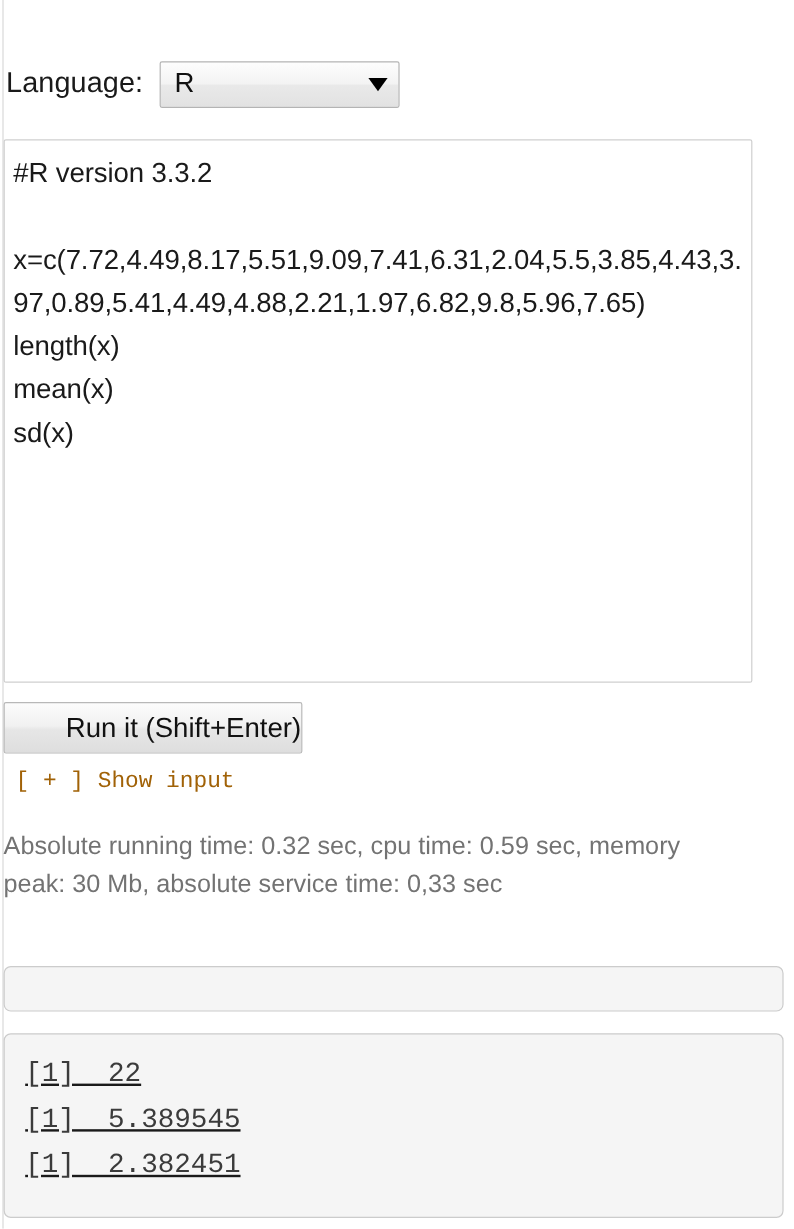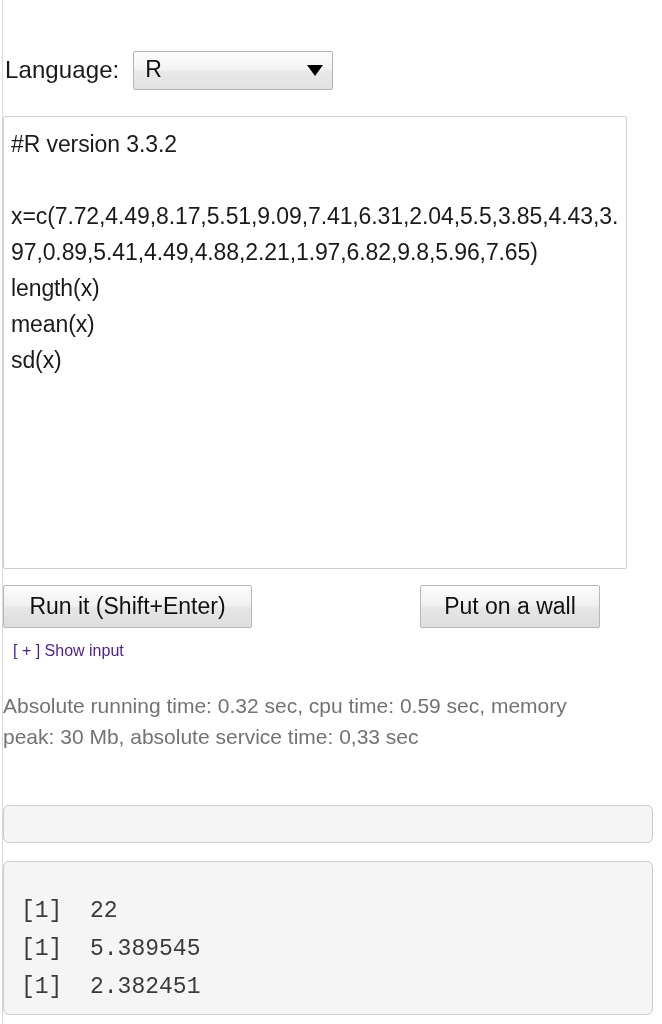--- a/index.html
+++ b/index.html
@@ -118,39 +118,40 @@
     top: 0;
     height: 43px;
     box-sizing: border-box;
     border: 1px solid #b8b8b8;
     border-radius: 2px;
     background: linear-gradient(180deg, #fcfcfc 0%, #f1f1f1 46%, #e6e6e6 54%, #dedede 100%);
     color: #111111;
     font-family: "Liberation Sans", sans-serif;
     font-size: 23px;
     line-height: 41px;
-    text-align: center;
+    text-align: right;
     white-space: nowrap;
     cursor: pointer;
     padding: 0;
   }
   #run-button  { left: 0px;   width: 249px; }
   #save-button { left: 279px; width: 108px; }
   #wall-button { left: 417px; width: 180px; }
 
   
   #show-input-toggle {
     position: absolute;
     left: 13px;
     top: 637px;
-    font-size: 16px;
+    font-size: 19px;
     line-height: 28px;
-    color: #4c1d95;
+    color: #a16207;
     cursor: pointer;
     white-space: nowrap;
+    font-family: Liberation Mono, monospace;
   }
 
   
   #running-time {
     position: absolute;
     left: 3px;
     top: 690px;
     width: 620px;
     font-size: 21px;
     line-height: 31px;
@@ -168,22 +169,23 @@
   }
   #stdin-panel {
     top: 805px;
     width: 650px;
     height: 38px;
   }
   #output-panel {
     top: 861px;
     width: 650px;
     height: 154px;
-    padding: 30px 0 0 17px;
+    padding: 14px 0 0 17px;
     overflow: hidden;
+    text-decoration: underline;
   }
   #output-text {
     margin: 0;
     font-family: "Liberation Mono", monospace;
     font-size: 23px;
     line-height: 38px;
     color: #3b3b3b;
     white-space: pre;
   }
 </style>
@@ -207,21 +209,20 @@
     <pre id="code-text">#R version 3.3.2
 
 x=c(7.72,4.49,8.17,5.51,9.09,7.41,6.31,2.04,5.5,3.85,4.43,3.97,0.89,5.41,4.49,4.88,2.21,1.97,6.82,9.8,5.96,7.65)
 length(x)
 mean(x)
 sd(x)</pre>
   </div>
 
   <div id="button-row">
     <button class="action-button" id="run-button">Run it (Shift+Enter)</button>
-    <button class="action-button" id="wall-button">Put on a wall</button>
   </div>
 
   <div id="show-input-toggle">[ + ] Show input</div>
 
   <div id="running-time">Absolute running time: 0.32 sec, cpu time: 0.59 sec, memory peak: 30 Mb, absolute service time: 0,33 sec</div>
 
   <div class="result-panel" id="stdin-panel"></div>
 
   <div class="result-panel" id="output-panel">
     <pre id="output-text">[1]  22

